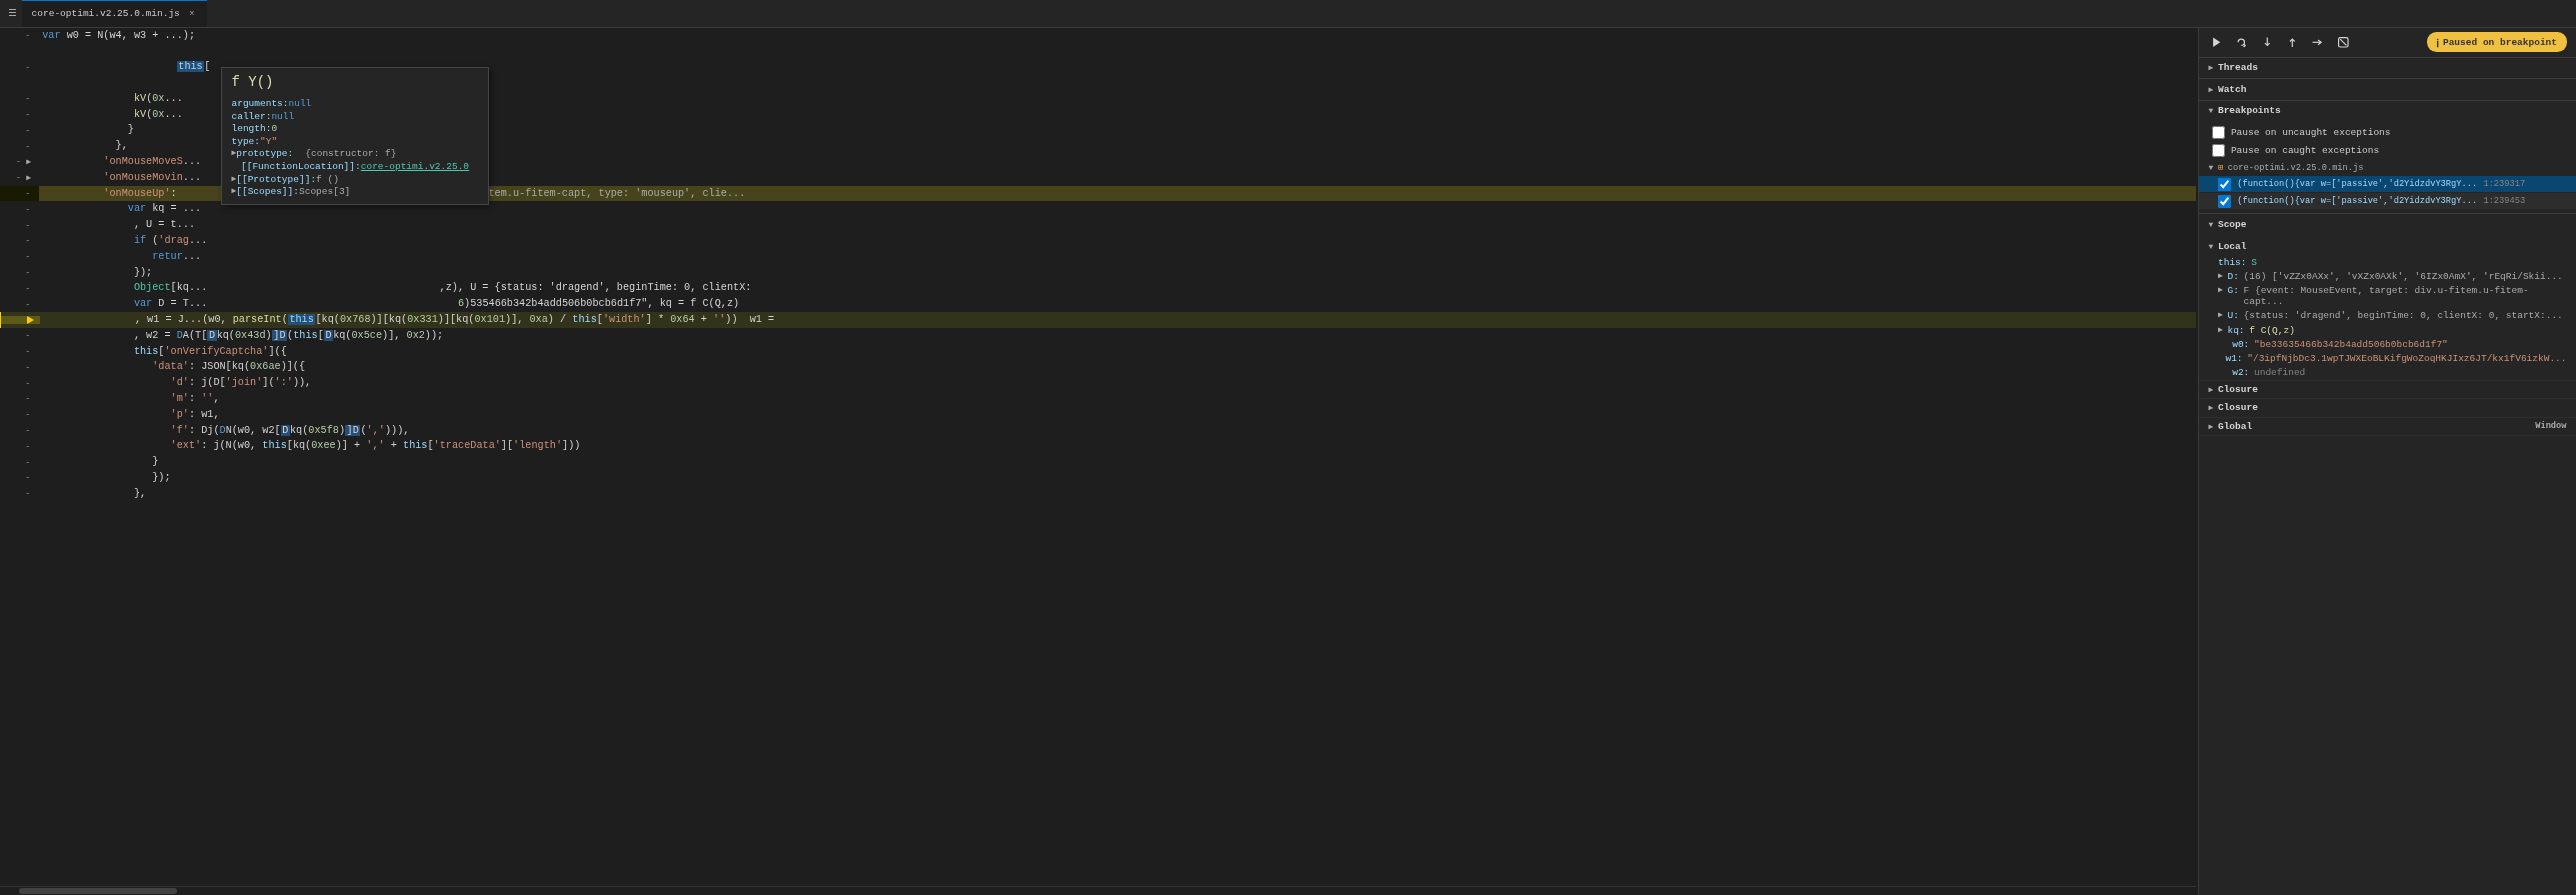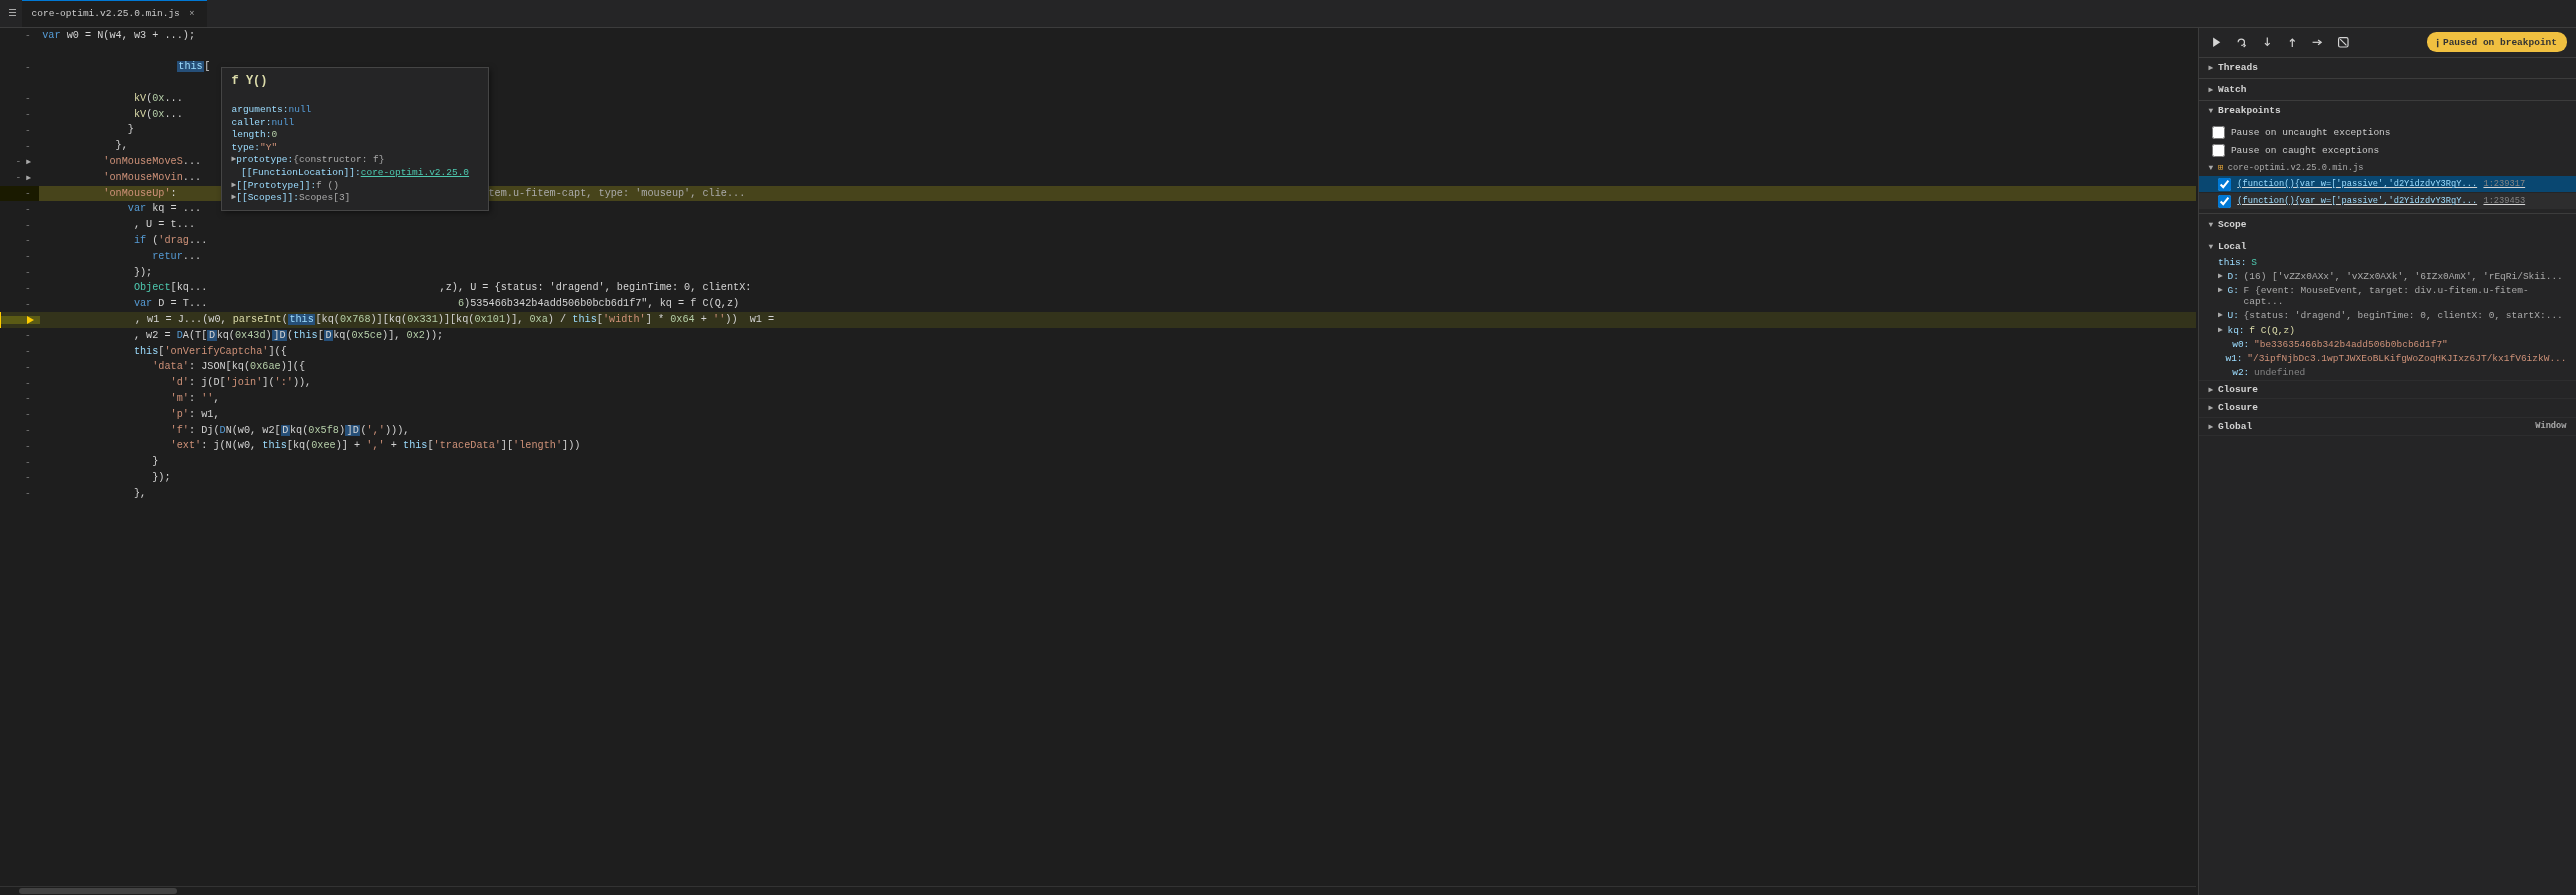--- a/index.html
+++ b/index.html
@@ -150,23 +150,23 @@
       top: 23.6px;
       background: #252526;
       border: 0.8px solid #454545;
       padding: 6.3px 9.5px;
       min-width: 268px;
       z-index: 100;
       box-shadow: 1.6px 1.6px 6.3px rgba(0,0,0,0.5);
     }
     .tooltip-title {
       color: #dcdcaa;
-      font-weight: bold;
-      margin-bottom: 15px;
-      font-size: 12px;
+      font-weight: normal;
+      margin-bottom: 7px;
+      font-size: 14px;
     }
     .tooltip-row {
       display: flex;
       align-items: flex-start;
       gap: 0;
       padding: 0.8px 0;
       font-size: 9.5px;
     }
     .tooltip-key { color: #9cdcfe; }
     .tooltip-val { color: #ce9178; }
@@ -299,21 +299,20 @@
       font-size: 8.7px;
     }
     .bp-item {
       display: flex;
       align-items: center;
       gap: 6.3px;
       padding: 1.6px 19px;
       background: #2d2d2e;
       margin: 0.8px 0;
       font-size: 9.5px;
-      text-decoration: underline;
     }
     .bp-item.active-bp {
       background: #094771;
     }
     .bp-checkbox {
       accent-color: #0078d4;
     }
     .bp-code { color: #9cdcfe; font-size: 8.7px; }
     .bp-location { color: #858585; font-size: 8.7px; }
 
@@ -422,21 +421,21 @@
               <span class="tooltip-key">length:</span>
               <span class="tooltip-num">0</span>
             </div>
             <div class="tooltip-row">
               <span class="tooltip-key">type:</span>
               <span class="tooltip-val">"Y"</span>
             </div>
             <div class="tooltip-row">
               <span class="tooltip-expand">▶</span>
               <span class="tooltip-key">prototype:</span>
-              <span style="color:#aaa;">{constructor: f}</span>
+              <span style="color:#aaa;margin-left:12px;">{constructor: f}</span>
             </div>
             <div class="tooltip-row">
               <span style="width:9.5px;display:inline-block;"></span>
               <span class="tooltip-key">[[FunctionLocation]]:</span>
               <span class="tooltip-link">core-optimi.v2.25.0</span>
             </div>
             <div class="tooltip-row">
               <span class="tooltip-expand">▶</span>
               <span class="tooltip-key">[[Prototype]]:</span>
               <span style="color:#aaa;">f ()</span>

